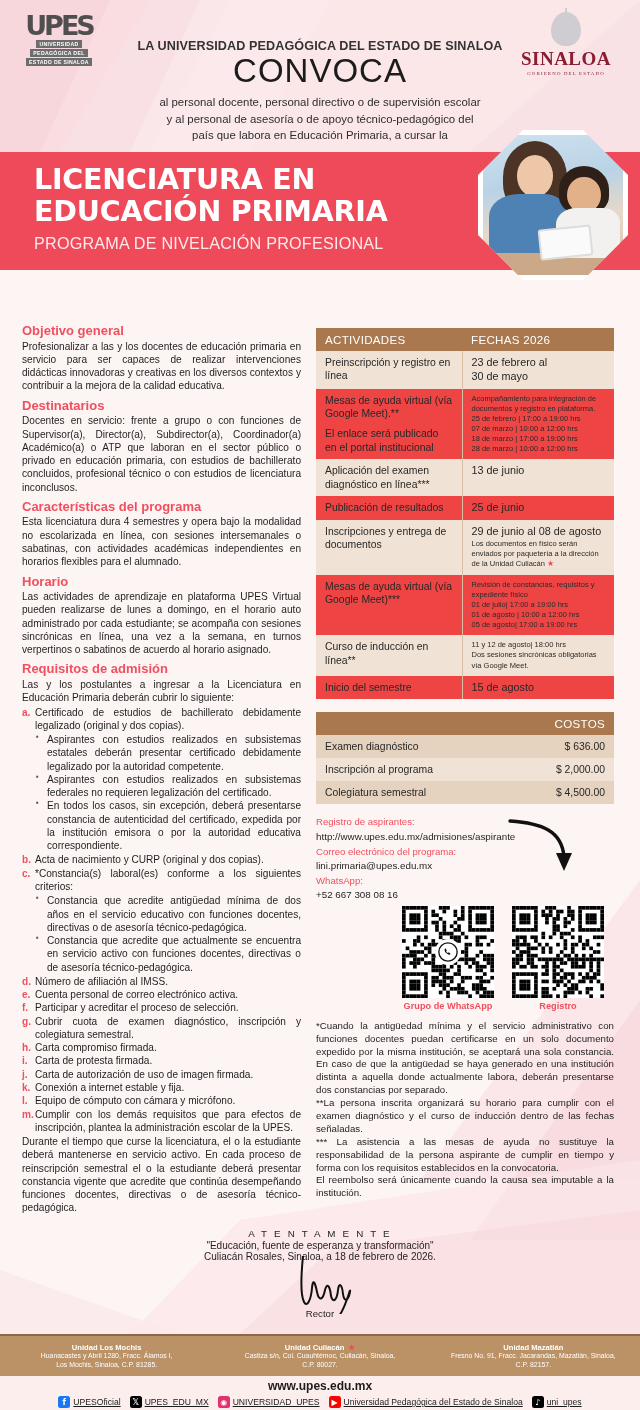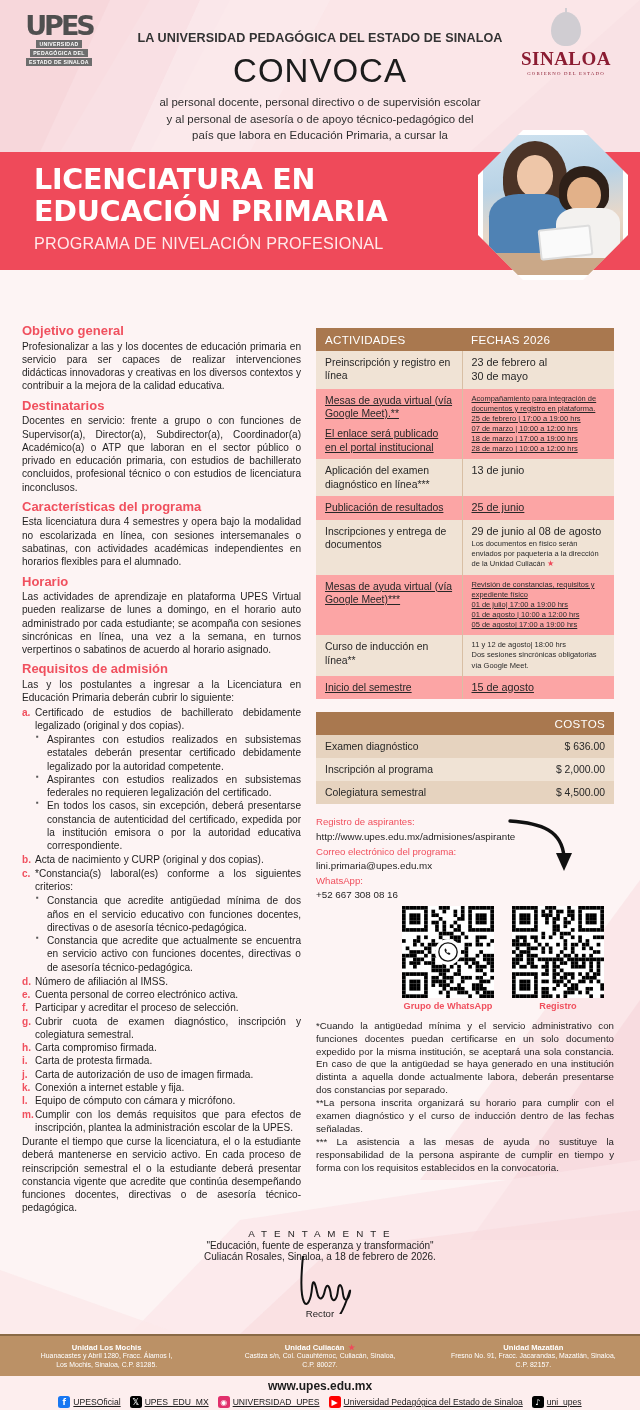--- a/index.html
+++ b/index.html
@@ -55,21 +55,21 @@
   }
   .logo-sinaloa .word {
     font-family: "Liberation Serif", serif;
     font-weight: 700; font-size: 19px; color: #8b1c32; letter-spacing: .5px;
   }
   .logo-sinaloa .gob {
     font-family: "Liberation Serif", serif;
     font-size: 4.8px; color: #8b1c32; letter-spacing: 1.2px; margin-top: 1px;
   }
   .hdr-line {
-    position: absolute; left: 0; right: 0; top: 31px;
+    position: absolute; left: 0; right: 0; top: 39px;
     text-align: center; font-size: 12.6px; font-weight: 600;
     color: #333; letter-spacing: .1px;
   }
   .convoca {
     position: absolute; left: 0; right: 0; top: 52px;
     text-align: center;
     font-size: 33px; font-weight: 400; color: #1c1c1c;
     letter-spacing: 1px;
     font-family: "Liberation Sans", sans-serif;
   }
@@ -186,21 +186,21 @@
   table.tbl { width: 100%; border-collapse: collapse; margin-top: 10px;}
   table.tbl th {
     background: #a9784f; color: #fff; font-weight: 400;
     font-size: 11.6px; text-align: left; padding: 5px 9px;
     letter-spacing: .3px;
   }
   table.tbl td {
     font-size: 10.4px; color: #272727; padding: 5px 9px;
     vertical-align: top; line-height: 1.28;
   }
-  table.tbl tr.odd  td { background: #fca5a5; text-decoration: underline; }
+  table.tbl tr.odd  td { background: #ef4444; }
   table.tbl tr.even td { background: #f0e3d5; }
   table.tbl td.col1 { width: 49%; border-right: 1px solid #d8bfa4; }
   .small-note { font-size: 7.5px; line-height: 1.35; color: #2b2b2b; display:block; }
   .big-date { font-size: 10.8px; }
   .star { color: #ef4a5a; font-size: 8px; }
 
   table.costs { width: 100%; border-collapse: collapse; margin-top: 13px; }
   table.costs th {
     background: #a9784f; color: #fff; font-weight: 400;
     font-size: 11.6px; text-align: right; padding: 5px 9px; letter-spacing: .3px;
@@ -1154,20 +1154,21 @@
                 <rect x="22.080000000000002" y="88.32000000000001" width="3.68" height="3.68" fill="#000"></rect>
               </svg></div>
           <div class="qr-cap">Registro</div>
         </div>
       </div>
 
       <div class="notes">
         <p>*Cuando la antigüedad mínima y el servicio administrativo con funciones docentes puedan certificarse en un solo documento expedido por la misma institución, se aceptará una sola constancia. En caso de que la antigüedad se haya generado en una institución distinta a aquella donde actualmente labora, deberán presentarse dos constancias por separado.</p>
         <p>**La persona inscrita organizará su horario para cumplir con el examen diagnóstico y el curso de inducción dentro de las fechas señaladas.</p>
         <p>*** La asistencia a las mesas de ayuda no sustituye la responsabilidad de la persona aspirante de cumplir en tiempo y forma con los requisitos establecidos en la convocatoria.</p>
+        <p>El reembolso será únicamente cuando la causa sea imputable a la institución.</p>
       </div>
     </div>
   </div>
 
   <div class="closing">
     <div class="aten">A T E N T A M E N T E</div>
     <div class="quote">"Educación, fuente de esperanza y transformación"</div>
     <div class="place">Culiacán Rosales, Sinaloa, a 18 de febrero de 2026.</div>
     <div class="sign-wrap">
       <svg width="150" height="58" viewBox="0 0 150 58" style="position:absolute;left:50%;top:-6px;transform:translateX(-50%)">

